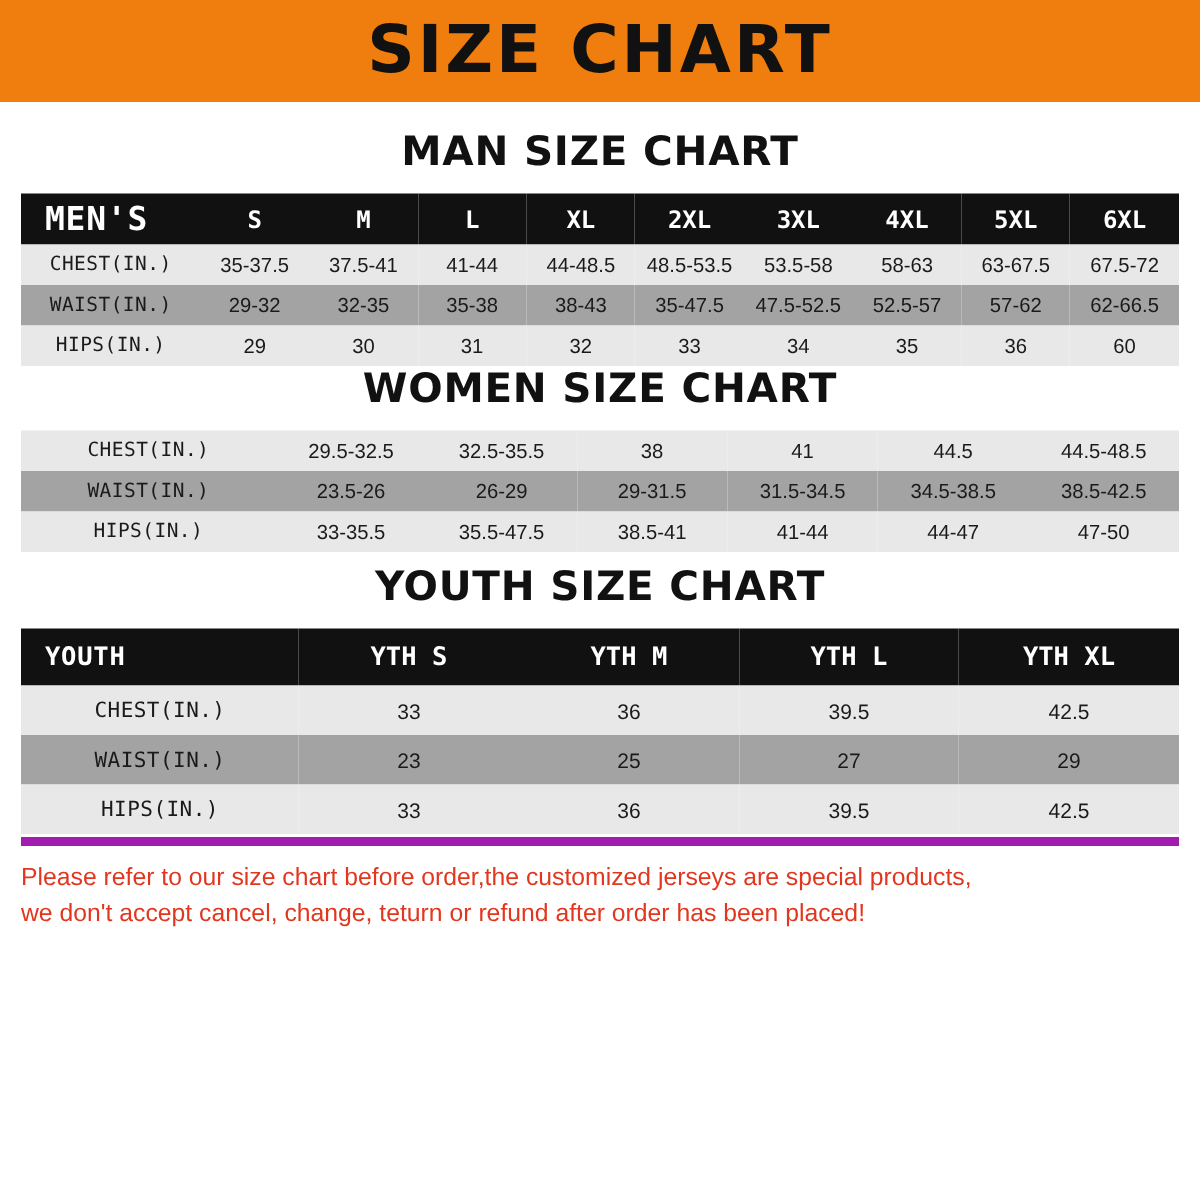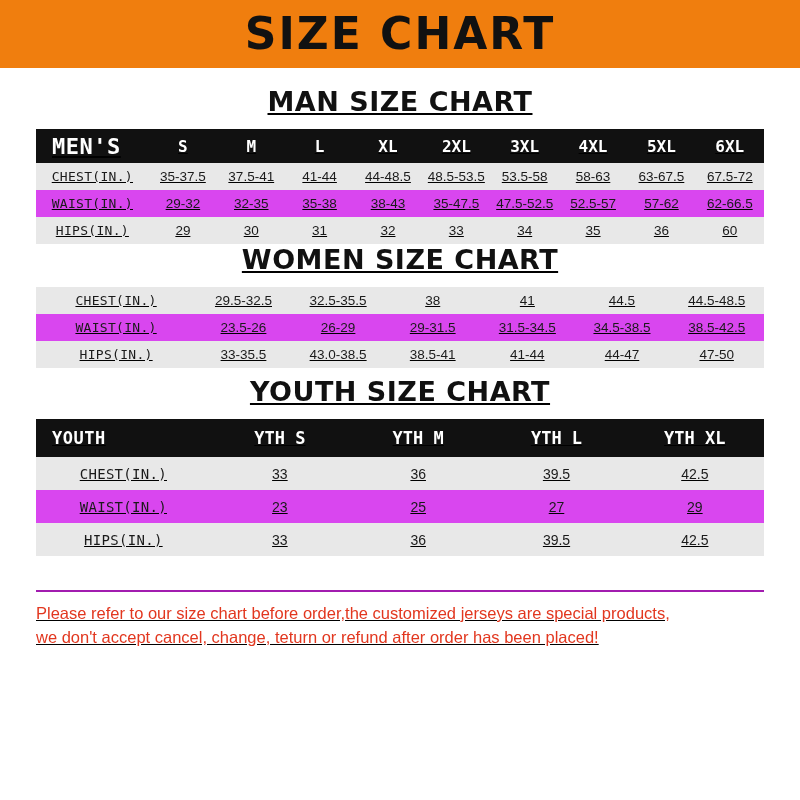--- a/index.html
+++ b/index.html
@@ -31,23 +31,22 @@
   }
   .banner-title {
     font-family: "DejaVu Sans", sans-serif;
     font-weight: bold;
     font-size: 44px;
     letter-spacing: 2px;
     color: #111111;
     line-height: 1;
   }
   .content {
-    padding: 0 36px;
+    padding: 0 14px;
     box-sizing: border-box;
-    text-decoration: underline;
   }
   .section-title {
     text-align: center;
     font-family: "DejaVu Sans", sans-serif;
     font-weight: bold;
     font-size: 27px;
     color: #111;
     letter-spacing: 0.5px;
   }
   .t1 { margin-top: 18px; margin-bottom: 12px; }
@@ -90,29 +89,29 @@
     text-align: center;
     vertical-align: middle;
   }
   .data-row td.first {
     font-family: "DejaVu Sans Mono", monospace;
     font-size: 13px;
     letter-spacing: 0.3px;
     text-align: center;
   }
   .row-light { background: #e8e8e8; }
-  .row-dark  { background: #d946ef; }
+  .row-dark  { background: #a3a3a3; }
 
   
   .youth .hdr-row td { height: 38px; font-size: 17px; }
   .youth .data-row td { height: 33px; font-size: 14px; }
 
   .notice {
-    margin-top: 34px;
-    border-top: 2px solid #a21caf;
+    margin-top: 2px;
+    border-top: 6px solid #a21caf;
     padding-top: 10px;
     color: #e2371f;
     font-family: "Liberation Sans", sans-serif;
     font-size: 16.5px;
     line-height: 1.45;
     text-align: left;
   }
   .notice div { white-space: nowrap; }
 </style>
 </head>
@@ -218,21 +217,21 @@
         <td>23.5-26</td>
         <td>26-29</td>
         <td>29-31.5</td>
         <td>31.5-34.5</td>
         <td>34.5-38.5</td>
         <td>38.5-42.5</td>
       </tr>
       <tr class="data-row row-light">
         <td class="first">HIPS(IN.)</td>
         <td>33-35.5</td>
-        <td>43.0-38.5</td>
+        <td>35.5-47.5</td>
         <td>38.5-41</td>
         <td>41-44</td>
         <td>44-47</td>
         <td>47-50</td>
       </tr>
     </tbody>
       </table>
 
     <div class="section-title t3">YOUTH SIZE CHART</div>
     <table class="size-table youth">

